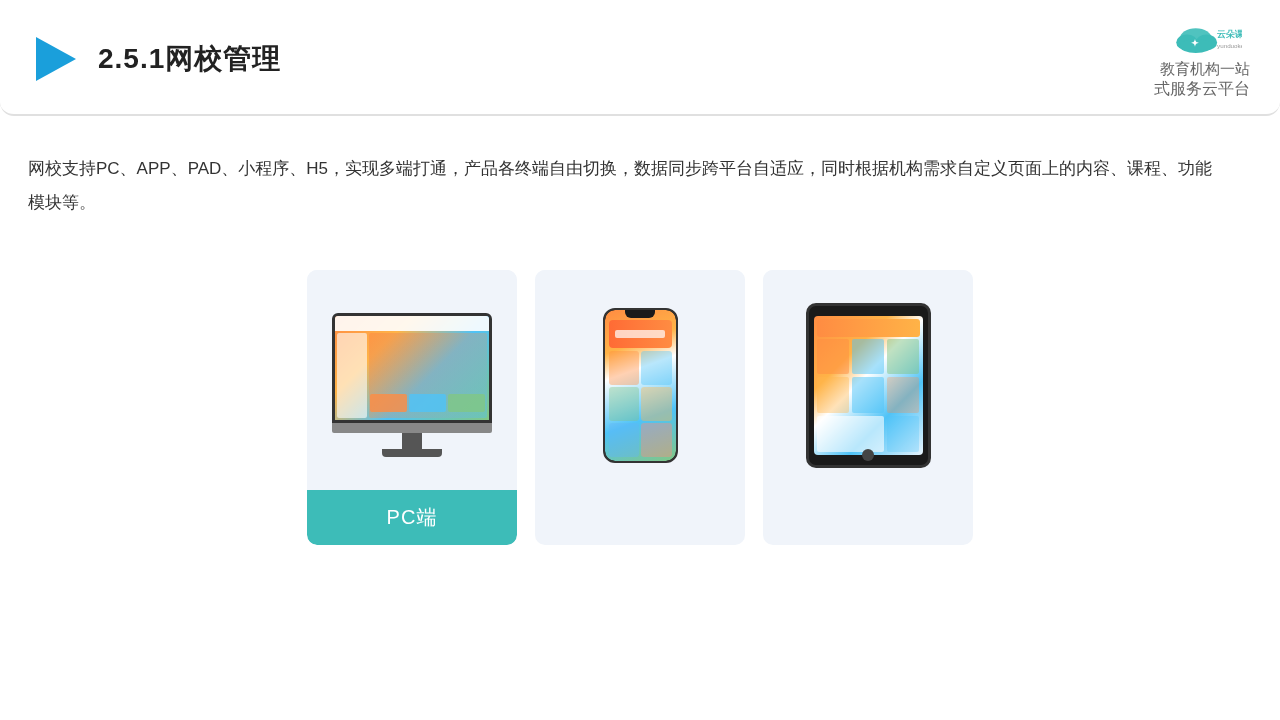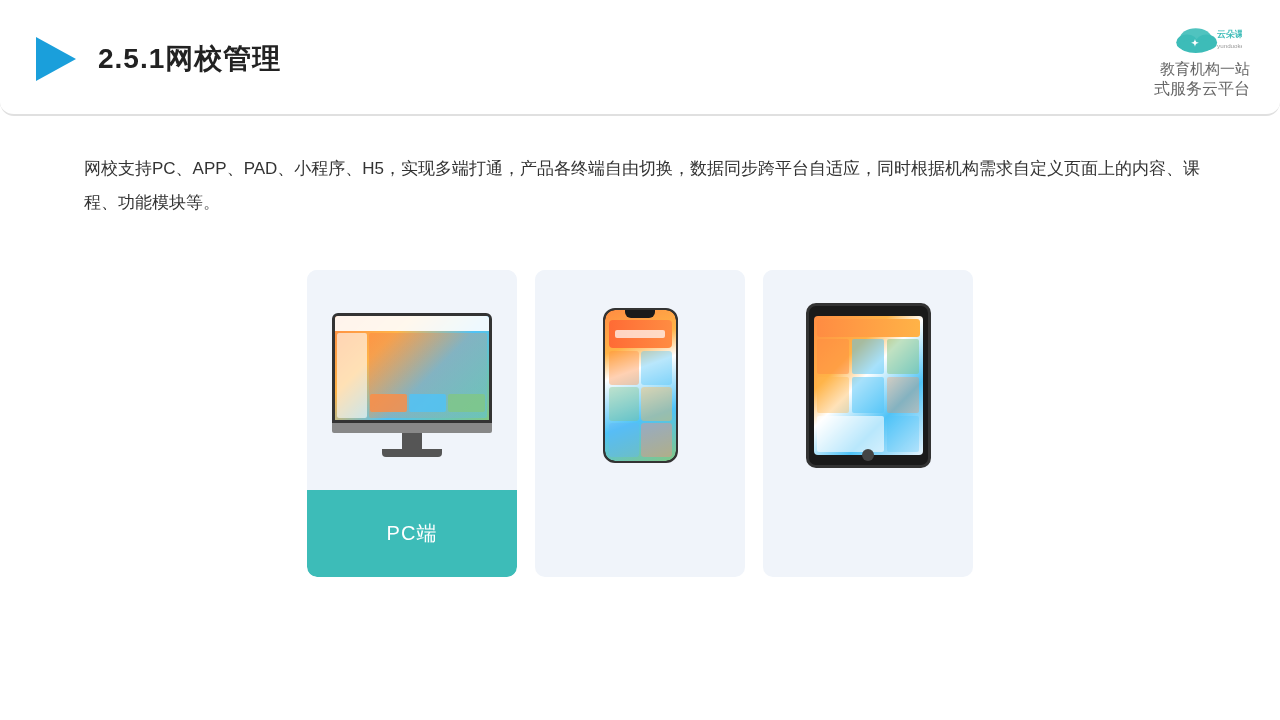--- a/index.html
+++ b/index.html
@@ -41,21 +41,21 @@
       flex-direction: column;
       align-items: center;
     }
     .logo-icon {
       width: 80px;
       height: 40px;
     }
 
     
     .description {
-      padding: 36px 60px 20px 84px;
+      padding: 36px 60px 20px 28px;
       font-size: 17px;
       color: #333;
       line-height: 2;
     }
 
     
     .cards-container {
       display: flex;
       justify-content: center;
       gap: 18px;
@@ -84,21 +84,21 @@
       background: #f0f4fa;
     }
 
     .card-label {
       width: 100%;
       background: #3dbcb8;
       color: #fff;
       text-align: center;
       font-size: 20px;
       font-weight: 500;
-      padding: 30px 0;
+      padding: 14px 0;
       border-radius: 0 0 10px 10px;
       letter-spacing: 1px;
     }
 
     
     
     .pc-monitor {
       display: flex;
       flex-direction: column;
       align-items: center;

